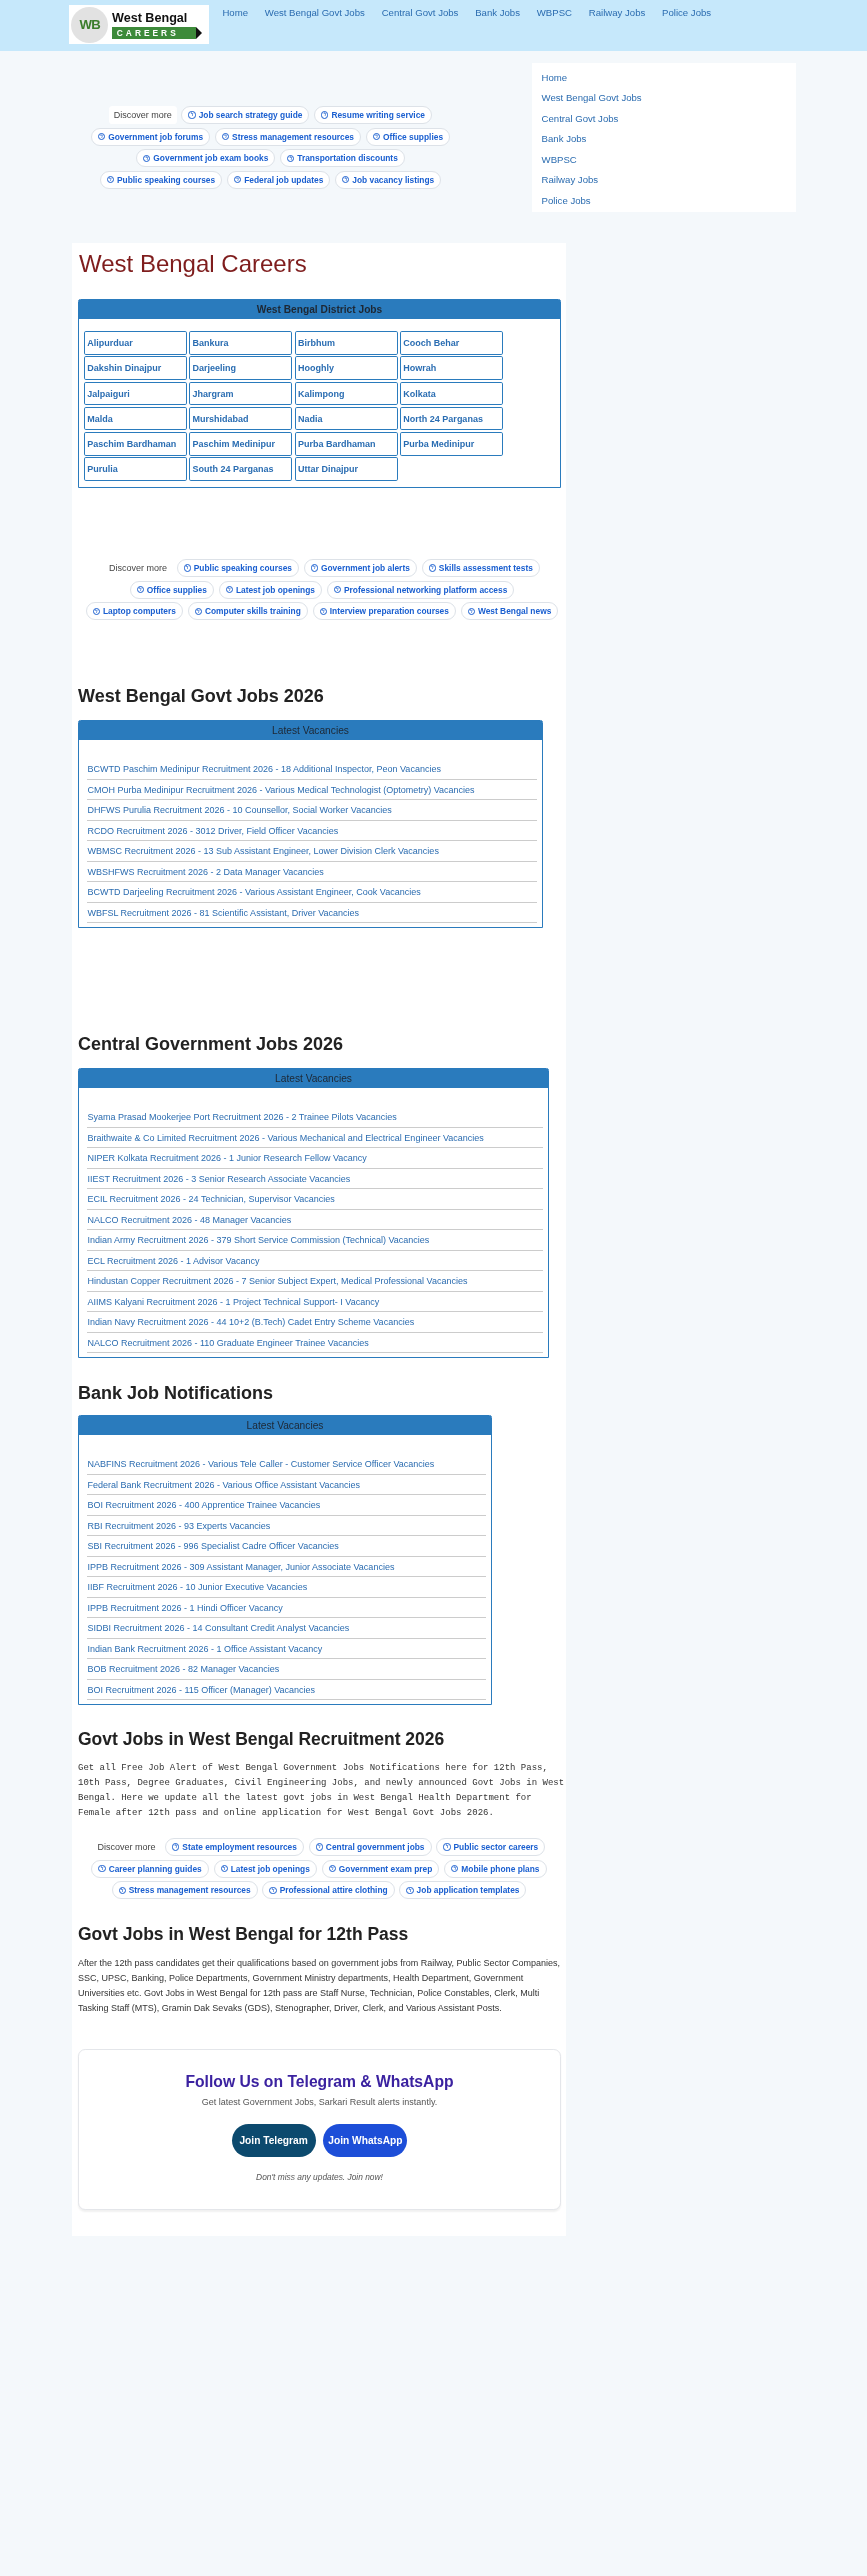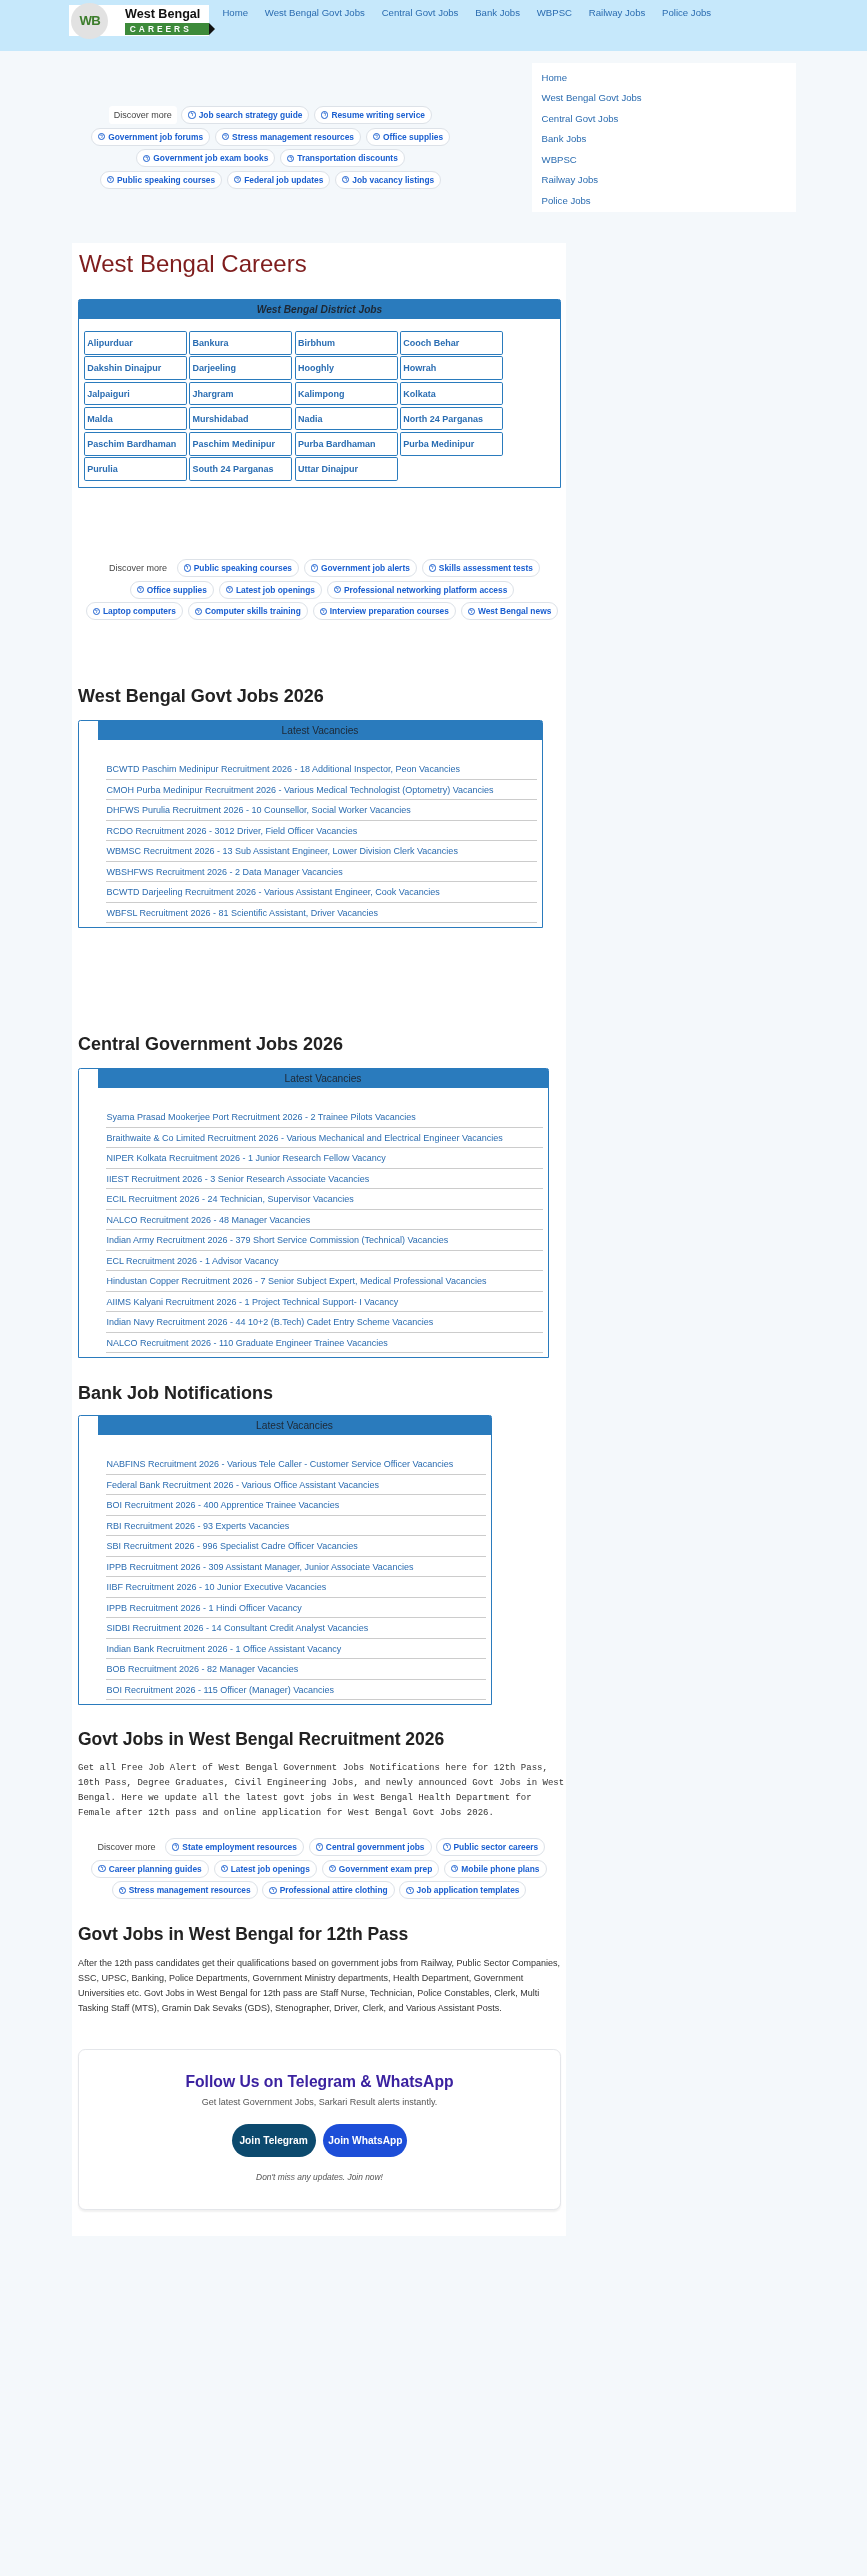--- a/index.html
+++ b/index.html
@@ -14,22 +14,22 @@
   a { text-decoration: none; }
 
   
   .header {
     background: #c6e8fb;
     height: 51px;
     position: relative;
   }
   .logo {
     position: absolute; left: 69px; top: 5.4px;
-    width: 140px; height: 31px; background: #fff;
-    display: flex; align-items: center; justify-content: space-between;
+    width: 140px; height: 39px; background: #fff;
+    display: flex; align-items: center;
   }
   .logo-circle {
     width: 37px; height: 36px; border-radius: 50%; background: #e2e2e2;
     margin-left: 2.4px; display: flex; align-items: center; justify-content: center;
     font-weight: bold; font-size: 13.2px; color: #3c7d2c; letter-spacing: -0.6px;
   }
   .logo-text { margin-left: 3.6px; display: flex; flex-direction: column; }
   .logo-title { font-weight: bold; font-size: 12.6px; color: #111; line-height: 14.5px; }
   .logo-sub {
     margin-top: 1.8px; background: #3d8a3a; color: #fff; font-size: 8.4px;
@@ -96,38 +96,38 @@
 
   
   .district-panel {
     position: absolute; left: 78px; top: 299px; width: 483px; height: 189px;
     border: 0.6px solid #2a7bbd; border-radius: 2.4px 2.4px 0 0;
   }
   .panel-head {
     background: #2a7bbd; color: #1d2733; text-align: center;
     font-size: 10.2px; height: 19px; line-height: 19px;
   }
-  .district-panel .panel-head { font-weight: bold; font-style: italic; }
+  .district-panel .panel-head { font-weight: bold; }
   .district-grid {
     display: grid; grid-template-columns: repeat(4, 103px); gap: 1.8px 2.4px;
     padding: 12px 4.8px 0 4.8px;
   }
   .district {
     border: 0.6px solid #2a7bbd; border-radius: 1.8px; height: 23.5px;
     line-height: 22px; padding-left: 2.4px; color: #2a6db2;
     font-weight: bold; font-size: 9px; overflow: hidden; white-space: nowrap;
   }
 
   
   .sec-h {
     position: absolute; left: 78px; font-size: 18px; font-weight: bold; color: #222;
   }
   .vac-panel {
     position: absolute; left: 78px;
-    border: 0.6px solid #2a7bbd; border-radius: 2.4px 2.4px 0 0; background: #fff; padding-left: 19px;
+    border: 0.6px solid #2a7bbd; border-radius: 2.4px 2.4px 0 0; background: #fff;
   }
   .vac-panel .panel-head { font-weight: normal; font-size: 10.2px; }
   .vac-list { padding: 19px 4.8px 3.6px 8.4px; }
   .vac-item {
     display: block; color: #2b6cb0; font-size: 9px;
     height: 20.5px; line-height: 20.5px; border-bottom: 0.6px solid #ccc;
     white-space: nowrap; overflow: hidden;
   }
 
   .para-h { position: absolute; left: 78px; font-size: 17.5px; font-weight: bold; color: #222; }

